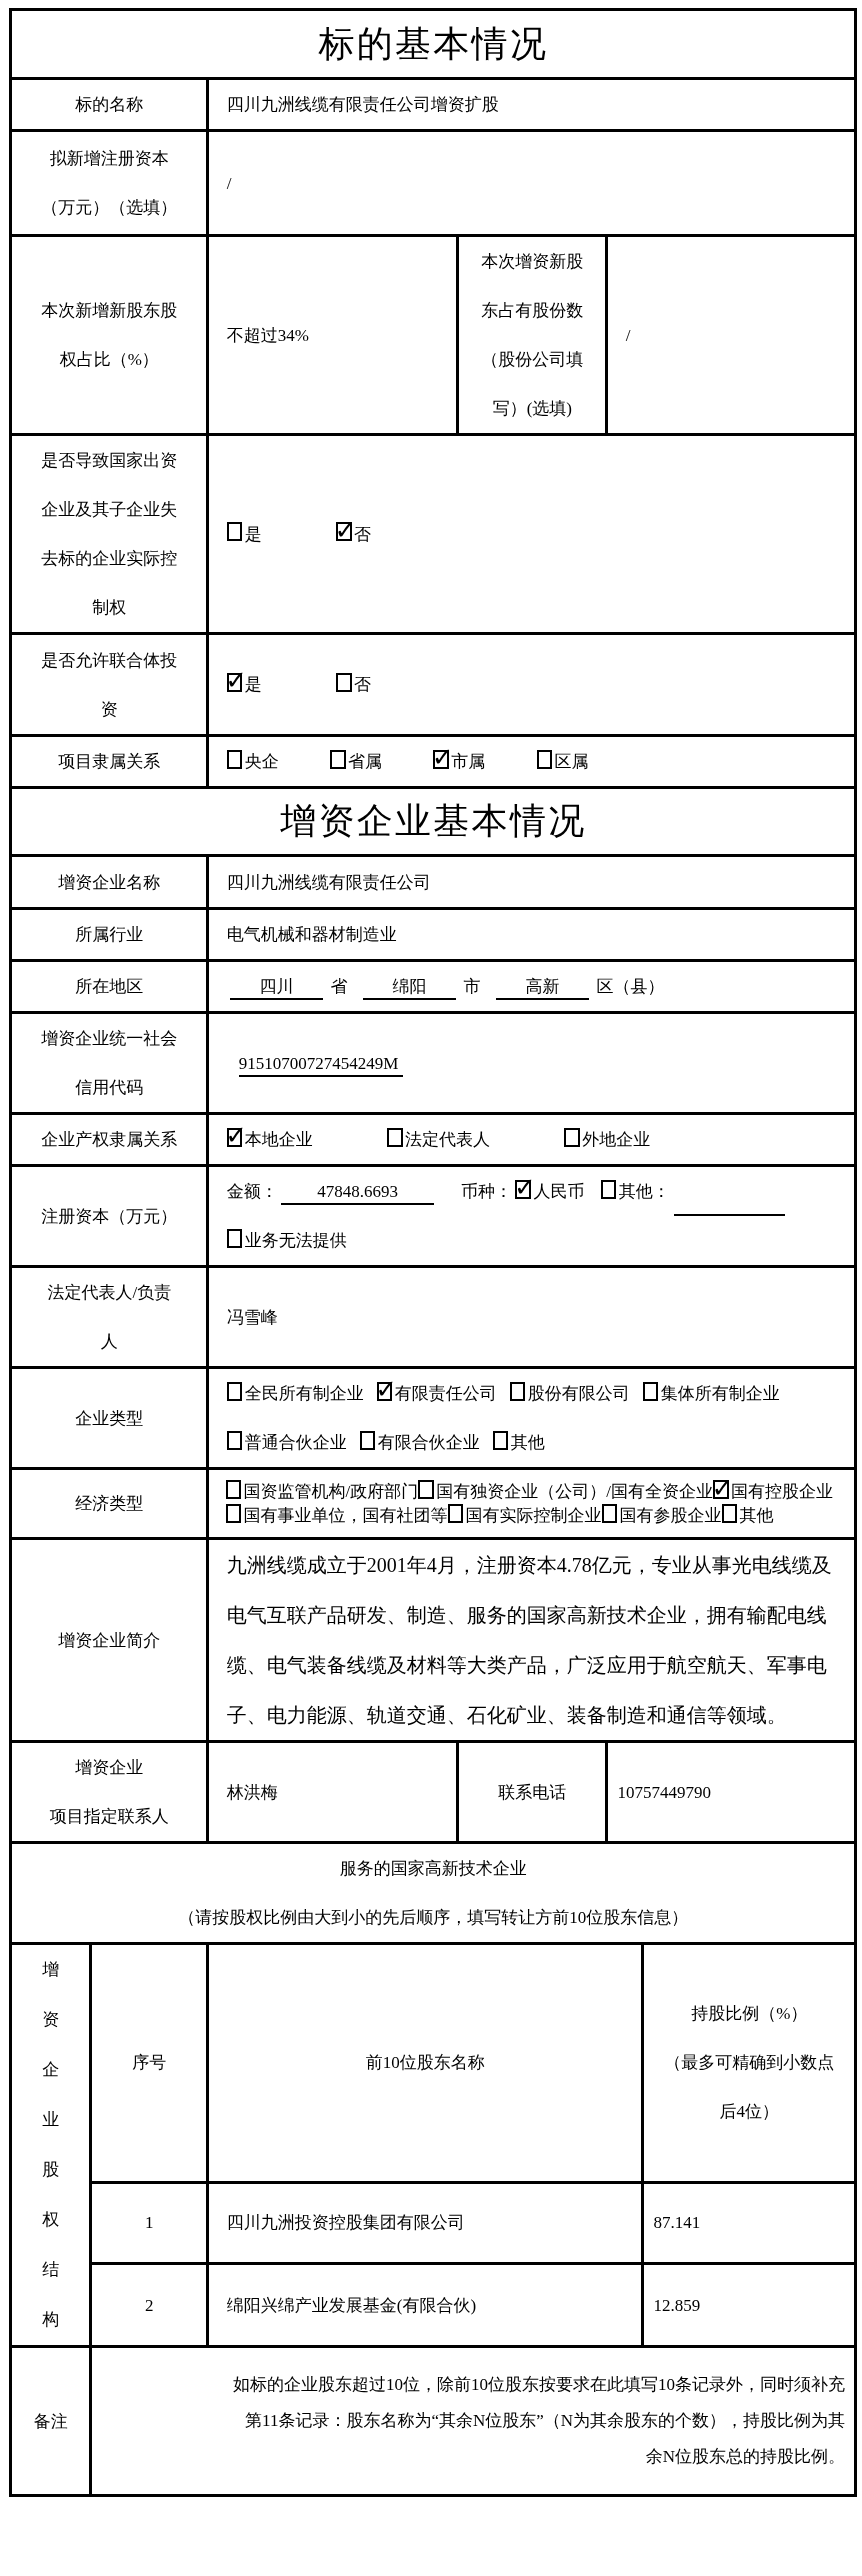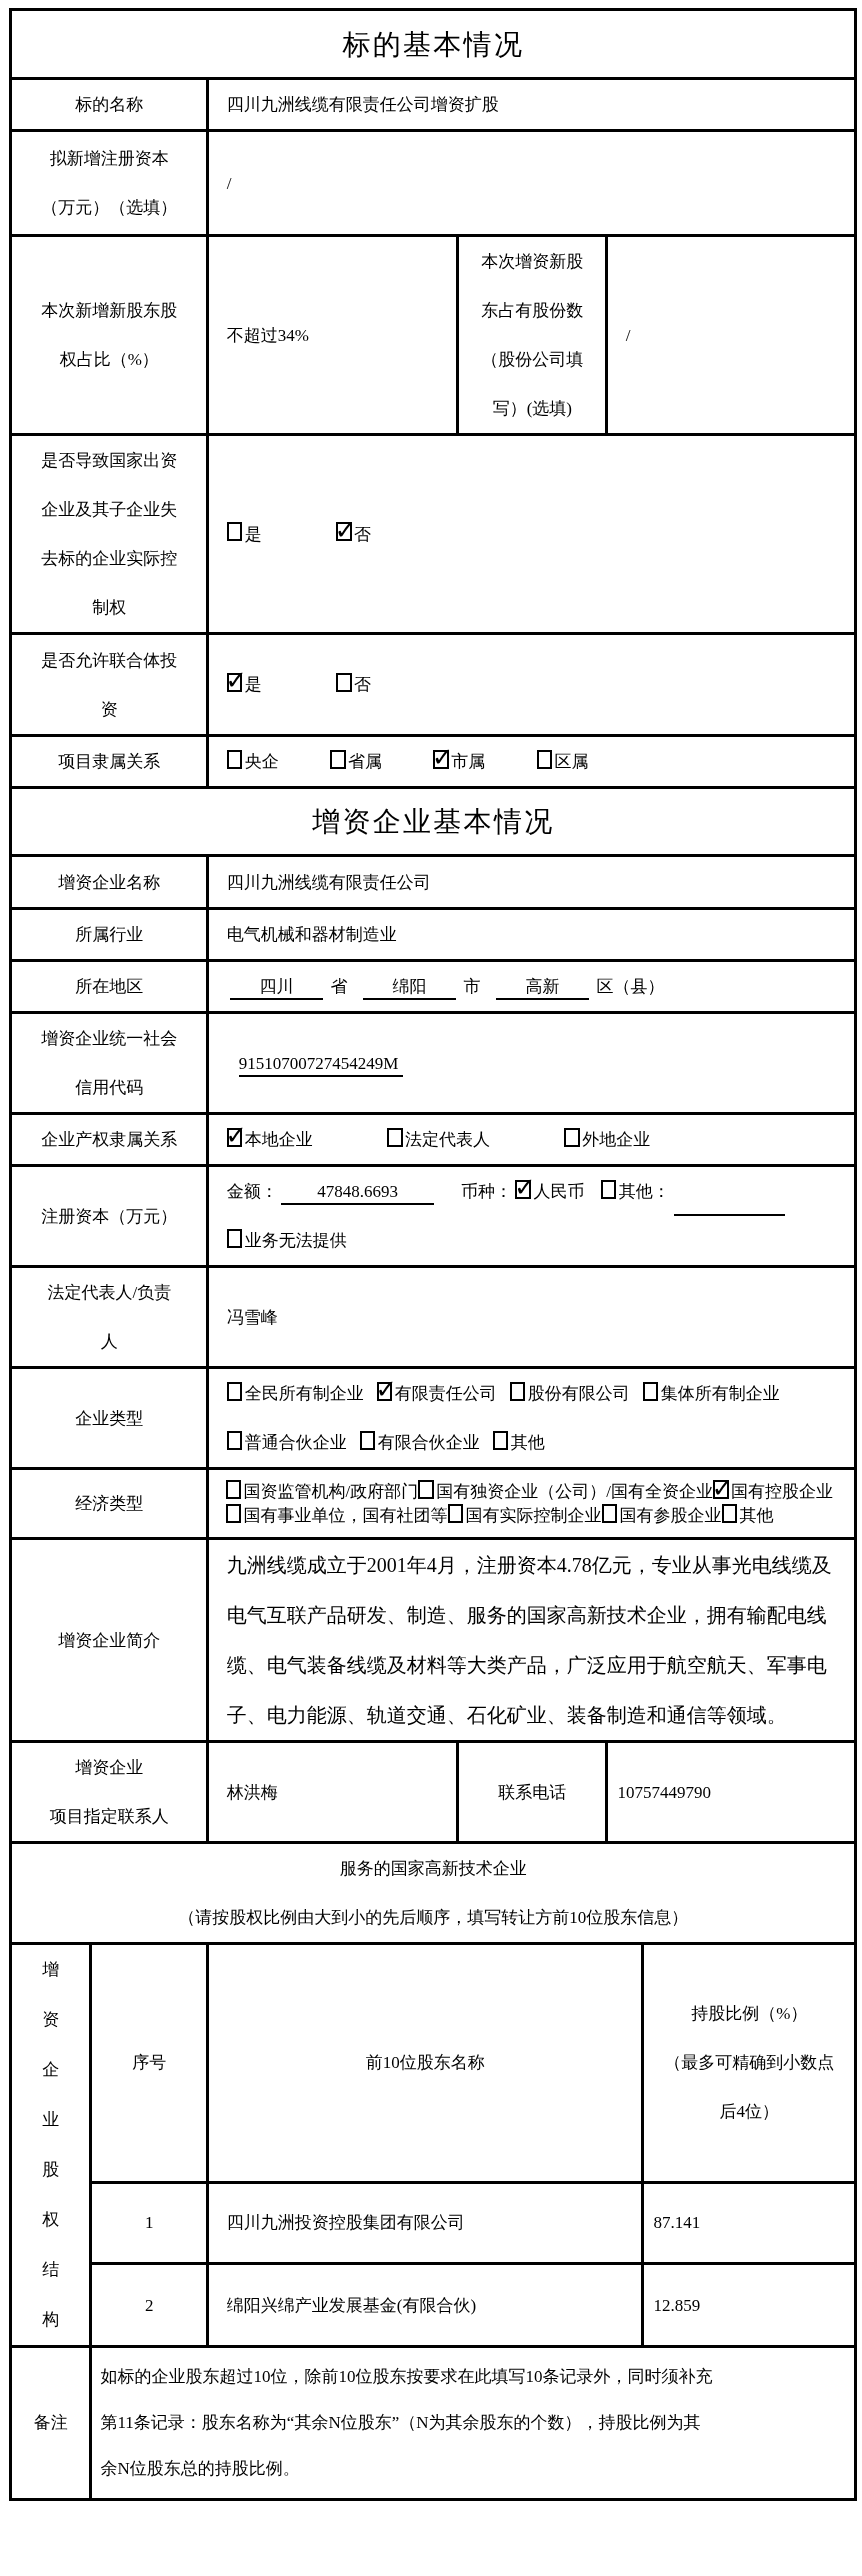--- a/index.html
+++ b/index.html
@@ -16,27 +16,27 @@
   }
   td {
     border:3.5px solid #000;
     font-size:17px;
     line-height:49px;
     vertical-align:middle;
     padding:0;
     overflow:hidden;
     word-break:break-all;
   }
-  .ttl { font-size:28px; letter-spacing:2.3px; text-align:center; }
+  .ttl { font-size:36px; letter-spacing:2.3px; text-align:center; }
   .lab { text-align:center; }
   .c   { text-align:center; }
   .ml  { white-space:pre-line; }
   .v   { text-align:left; padding:0 5.8px 0 17.5px; }
   .num { padding-left:9.3px; }
-  .rem { padding:5.8px 9.3px 5.8px 8.2px; line-height:46px; }
+  .rem { padding:5.8px 9.3px 5.8px 8.2px; line-height:36px;text-align:right; }
   .profile { font-size:20px; line-height:50px; padding-right:8.2px; }
   .tight { line-height:23.4px; padding:8.2px 5.8px 8.2px 16.3px; }
   .side  { line-height:50px; }
 
   .opt { white-space:nowrap; }
   .gap-xl .opt + .opt { margin-left:70px; }
   .gap-md .opt + .opt { margin-left:47px; }
   .gap-0  .opt + .opt { margin-left:13px; }
 
   .cb {

